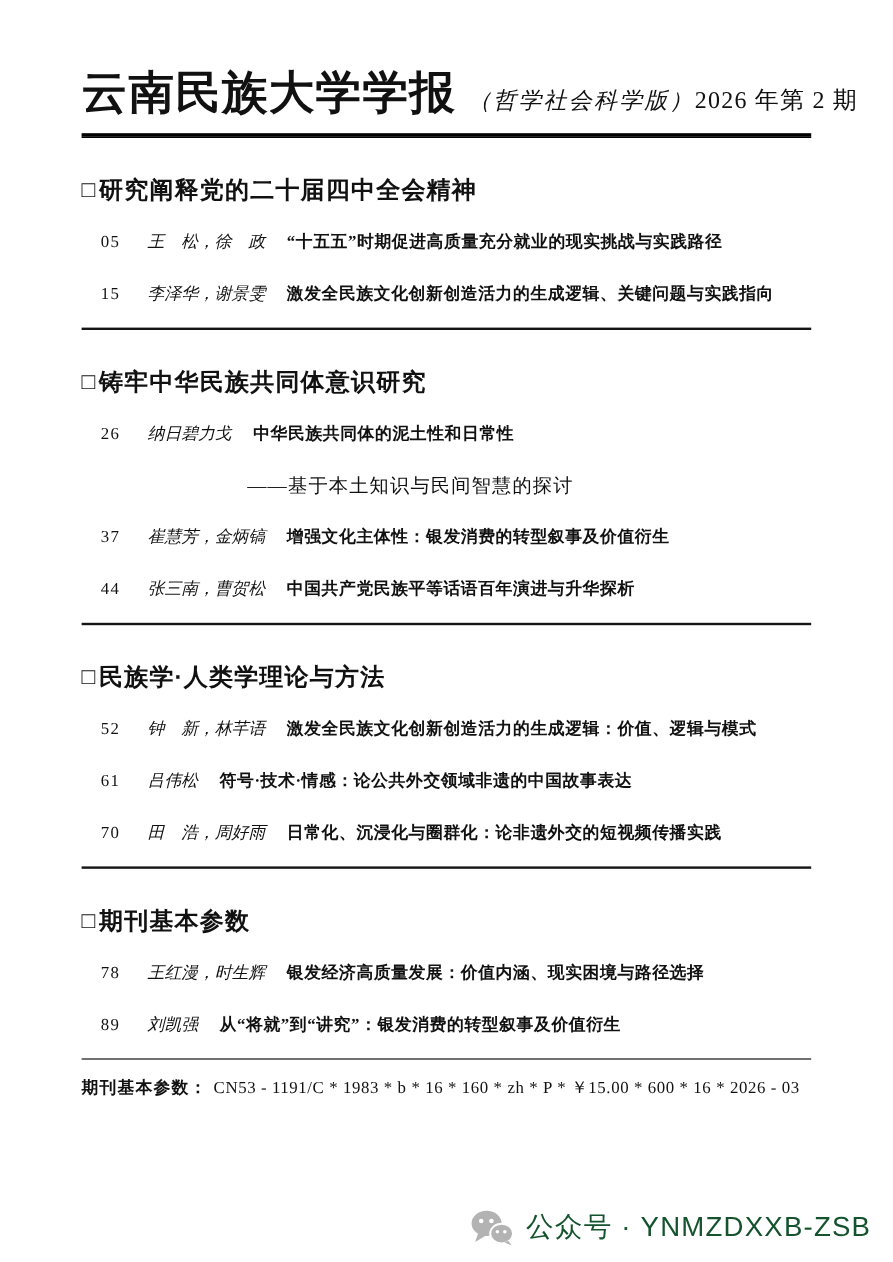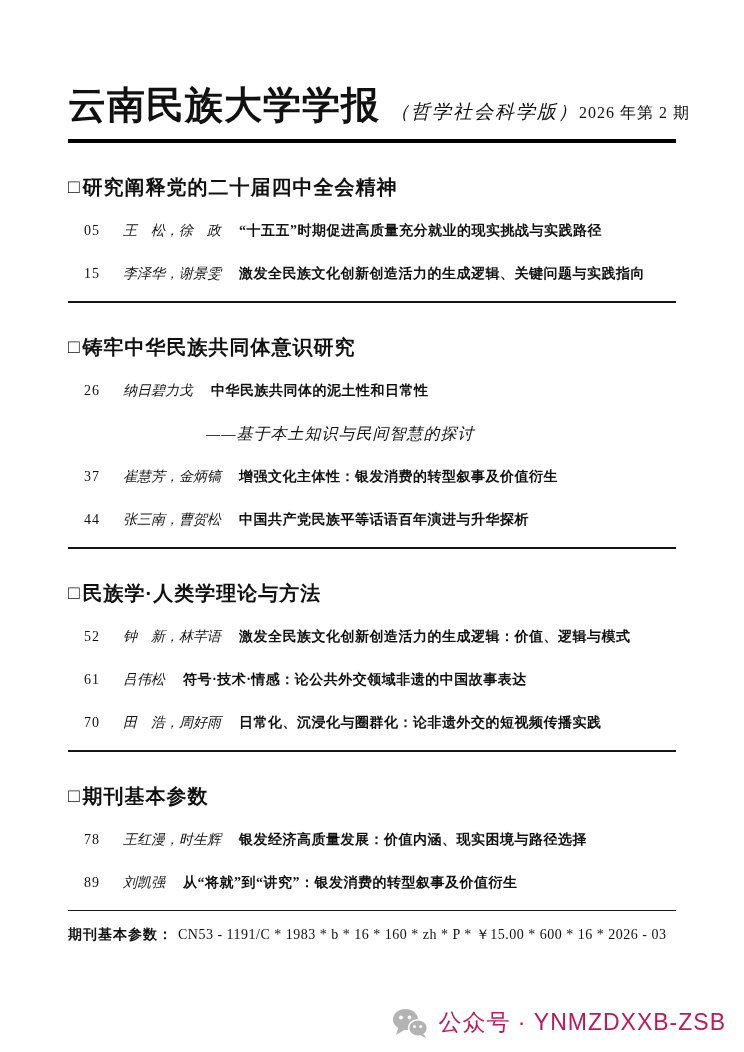--- a/index.html
+++ b/index.html
@@ -4,51 +4,51 @@
 <style>
   * { margin:0; padding:0; box-sizing:border-box; }
   html,body { background:#ffffff; }
   .page {
     width:744px; height:1052px; background:#ffffff; position:relative;
     overflow:hidden; font-family:"Liberation Serif", serif; color:#111;
   }
   .content { margin:0 68px; }
 
   
-  .hdr { display:flex; align-items:baseline; padding-top:80px; }
+  .hdr { display:flex; align-items:baseline; padding-top:52px; }
   .journal-title { font-size:38px; font-weight:bold; letter-spacing:1px; white-space:nowrap; }
   .edition { font-size:19px; margin-left:10px; letter-spacing:2px; font-style:italic; white-space:nowrap; }
-  .issue { margin-left:auto; font-size:16px; letter-spacing:1px; white-space:nowrap; }
+  .issue { margin-left:auto; font-size:20px; letter-spacing:1px; white-space:nowrap; }
   .double-rule { margin-top:8px; height:4px; border-top:3.5px solid #000; border-bottom:1.5px solid #000; }
 
   
   .section { padding:33px 0 17px 0; border-bottom:2px solid #151515; }
   .section.last { border-bottom:1.5px solid #151515; }
   .sec-h {
     font-family:"Liberation Sans", sans-serif; font-weight:bold;
     font-size:20px; line-height:22px; letter-spacing:1px; display:flex; align-items:center;
   }
   .sq { font-weight:normal; margin-right:2px; font-size:19px; }
   .entry { display:flex; align-items:baseline; margin-top:23px; font-size:14px; line-height:20px; padding-left:16px; }
   .pg { min-width:24px; letter-spacing:1px; }
   .authors { margin-left:15px; font-style:italic; white-space:nowrap; }
   .atitle { margin-left:18px; letter-spacing:0.5px;font-weight:bold; }
-  .sub { margin-top:23px; padding-left:138px; font-size:16px; line-height:20px; font-style:italic; letter-spacing:1px; }
+  .sub { margin-top:23px; padding-left:138px; font-size:16px; line-height:20px; letter-spacing:1px; }
 
   
   .footer { display:flex; align-items:baseline; padding-top:15px; font-size:14px; }
   .f-label { font-weight:bold; letter-spacing:1px; }
   .f-value { margin-left:5px; letter-spacing:0.5px; }
 
   
   .wm {
     position:absolute; right:18px; bottom:14px; display:flex; align-items:center; gap:10px;
     font-family:"Liberation Sans", sans-serif; font-size:23px; letter-spacing:1px;
   }
-  .wm-text { color:#be185d; }
+  .wm-text { color:#14532d; }
   .wm-icon { display:inline-flex; }
 </style>
 </head>
 <body>
 
 <div class="page">
   <div class="content">
 
     <div class="hdr">
       <span class="journal-title">云南民族大学学报</span>

